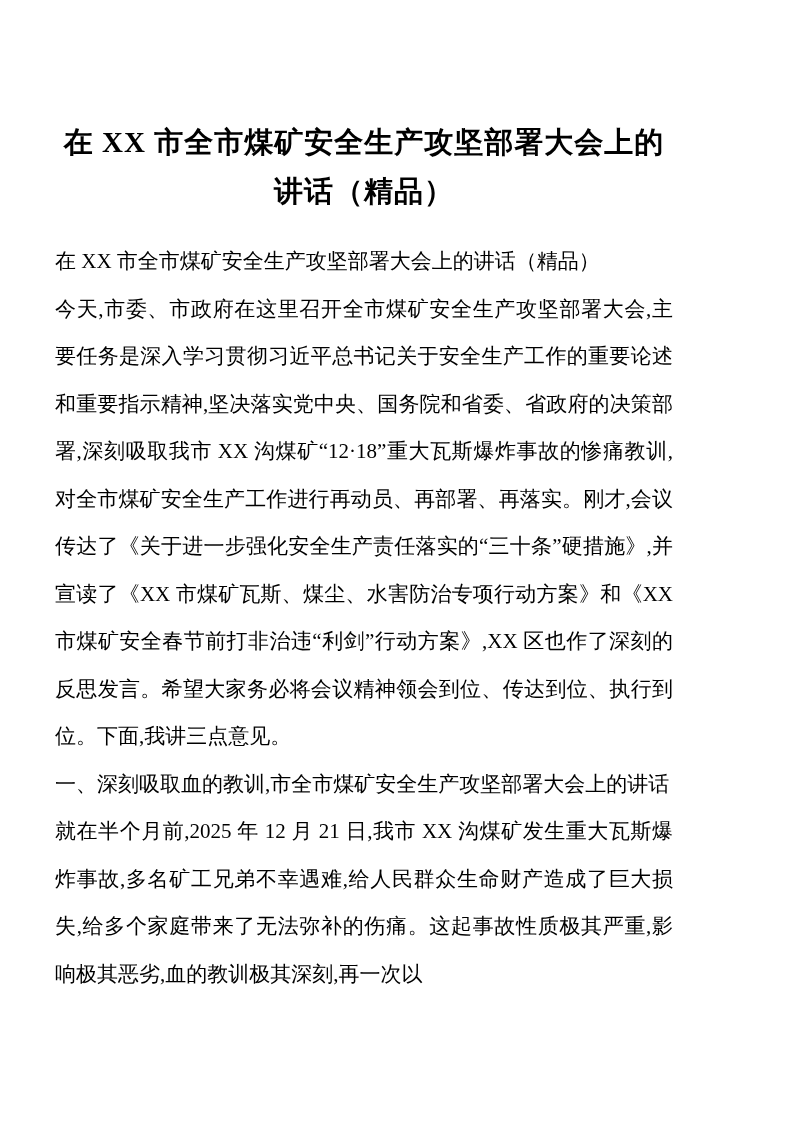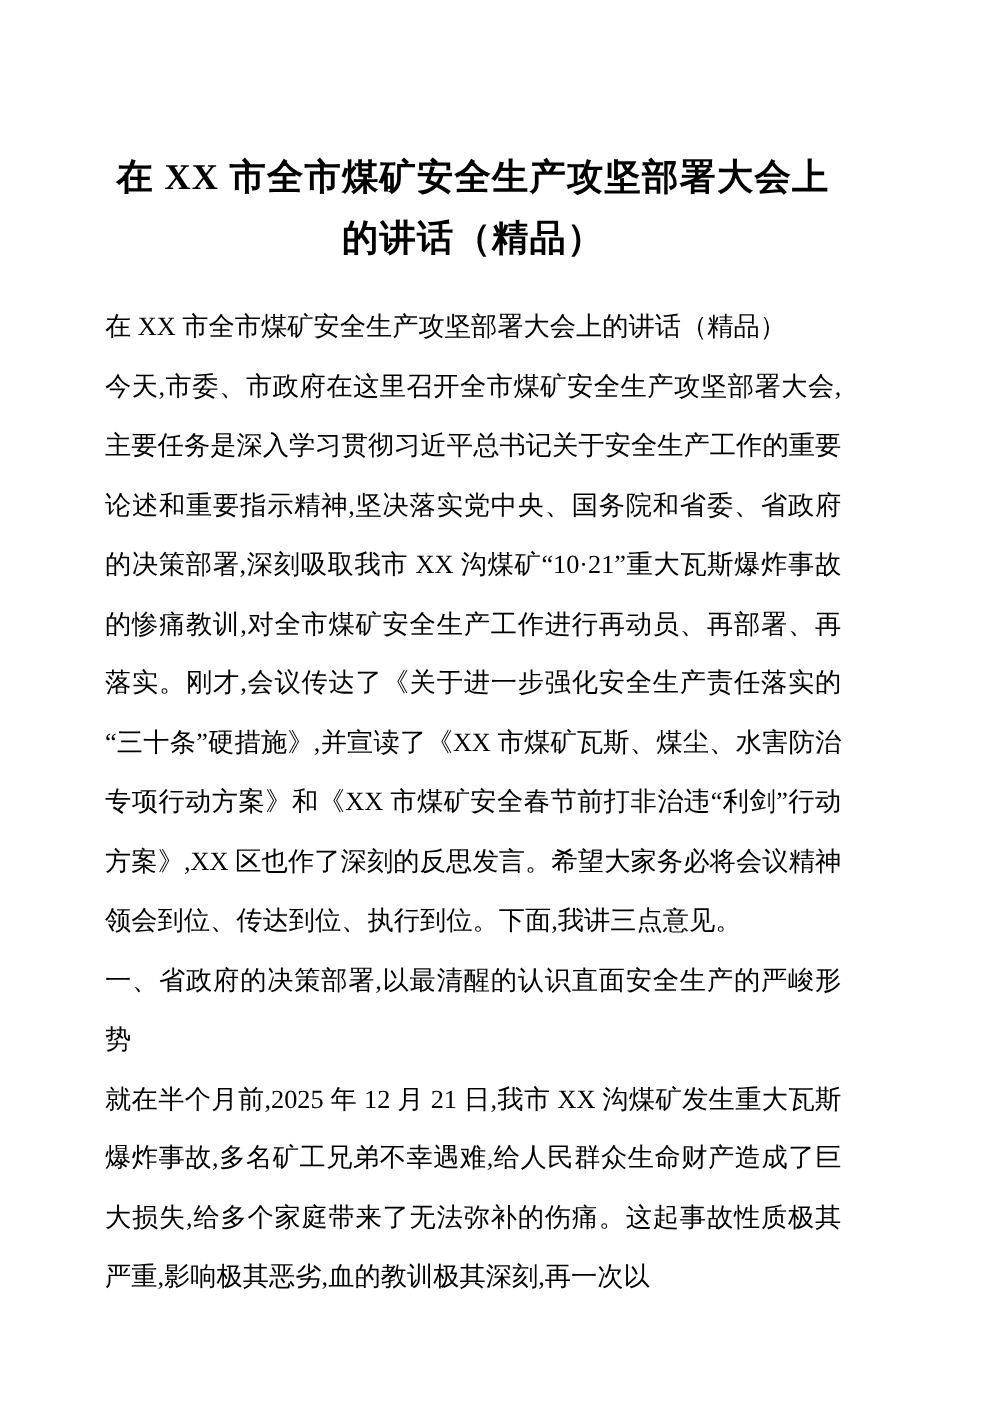--- a/index.html
+++ b/index.html
@@ -8,21 +8,21 @@
     background: #ffffff;
   }
   .page {
     position: relative;
     width: 793px;
     height: 1122px;
     margin: 0 auto;
     background: #ffffff;
     color: #000000;
     box-sizing: border-box;
-    padding: 118px 120px 0 84px;
+    padding: 118px 120px 0 55px;
     overflow: hidden;
     font-family: "Liberation Serif", "DejaVu Serif", serif;
   }
   .doc-title {
     margin: 0 0 22px 0;
     font-size: 29px;
     font-weight: bold;
     line-height: 49px;
     text-align: center;
     letter-spacing: 1px;
@@ -38,17 +38,17 @@
     word-break: break-all;
   }
 </style>
 </head>
 <body>
 
 <div class="page">
   <h1 class="doc-title">在 XX 市全市煤矿安全生产攻坚部署大会上的讲话（精品）</h1>
   <div class="doc-body">
       <p class="para">在 XX 市全市煤矿安全生产攻坚部署大会上的讲话（精品）</p>
-      <p class="para">今天,市委、市政府在这里召开全市煤矿安全生产攻坚部署大会,主要任务是深入学习贯彻习近平总书记关于安全生产工作的重要论述和重要指示精神,坚决落实党中央、国务院和省委、省政府的决策部署,深刻吸取我市 XX 沟煤矿“10·21”重大瓦斯爆炸事故的惨痛教训,对全市煤矿安全生产工作进行再动员、再部署、再落实。刚才,会议传达了《关于进一步强化安全生产责任落实的“三十条”硬措施》,并宣读了《XX 市煤矿瓦斯、煤尘、水害防治专项行动方案》和《XX 市煤矿安全春节前打非治违“利剑”行动方案》,XX 区也作了深刻的反思发言。希望大家务必将会议精神领会到位、传达到位、执行到位。下面,我讲三点意见。</p>
-      <p class="para">一、省政府的决策部署,以最清醒的认识直面安全生产的严峻形势</p>
+      <p class="para">今天,市委、市政府在这里召开全市煤矿安全生产攻坚部署大会,主要任务是深入学习贯彻习近平总书记关于安全生产工作的重要论述和重要指示精神,坚决落实党中央、国务院和省委、省政府的决策部署,深刻吸取我市 XX 沟煤矿“12·18”重大瓦斯爆炸事故的惨痛教训,对全市煤矿安全生产工作进行再动员、再部署、再落实。刚才,会议传达了《关于进一步强化安全生产责任落实的“三十条”硬措施》,并宣读了《XX 市煤矿瓦斯、煤尘、水害防治专项行动方案》和《XX 市煤矿安全春节前打非治违“利剑”行动方案》,XX 区也作了深刻的反思发言。希望大家务必将会议精神领会到位、传达到位、执行到位。下面,我讲三点意见。</p>
+      <p class="para">一、深刻吸取血的教训,市全市煤矿安全生产攻坚部署大会上的讲话</p>
       <p class="para">就在半个月前,2025 年 12 月 21 日,我市 XX 沟煤矿发生重大瓦斯爆炸事故,多名矿工兄弟不幸遇难,给人民群众生命财产造成了巨大损失,给多个家庭带来了无法弥补的伤痛。这起事故性质极其严重,影响极其恶劣,血的教训极其深刻,再一次以</p>
     </div>
 </div>
 
 </body></html>

